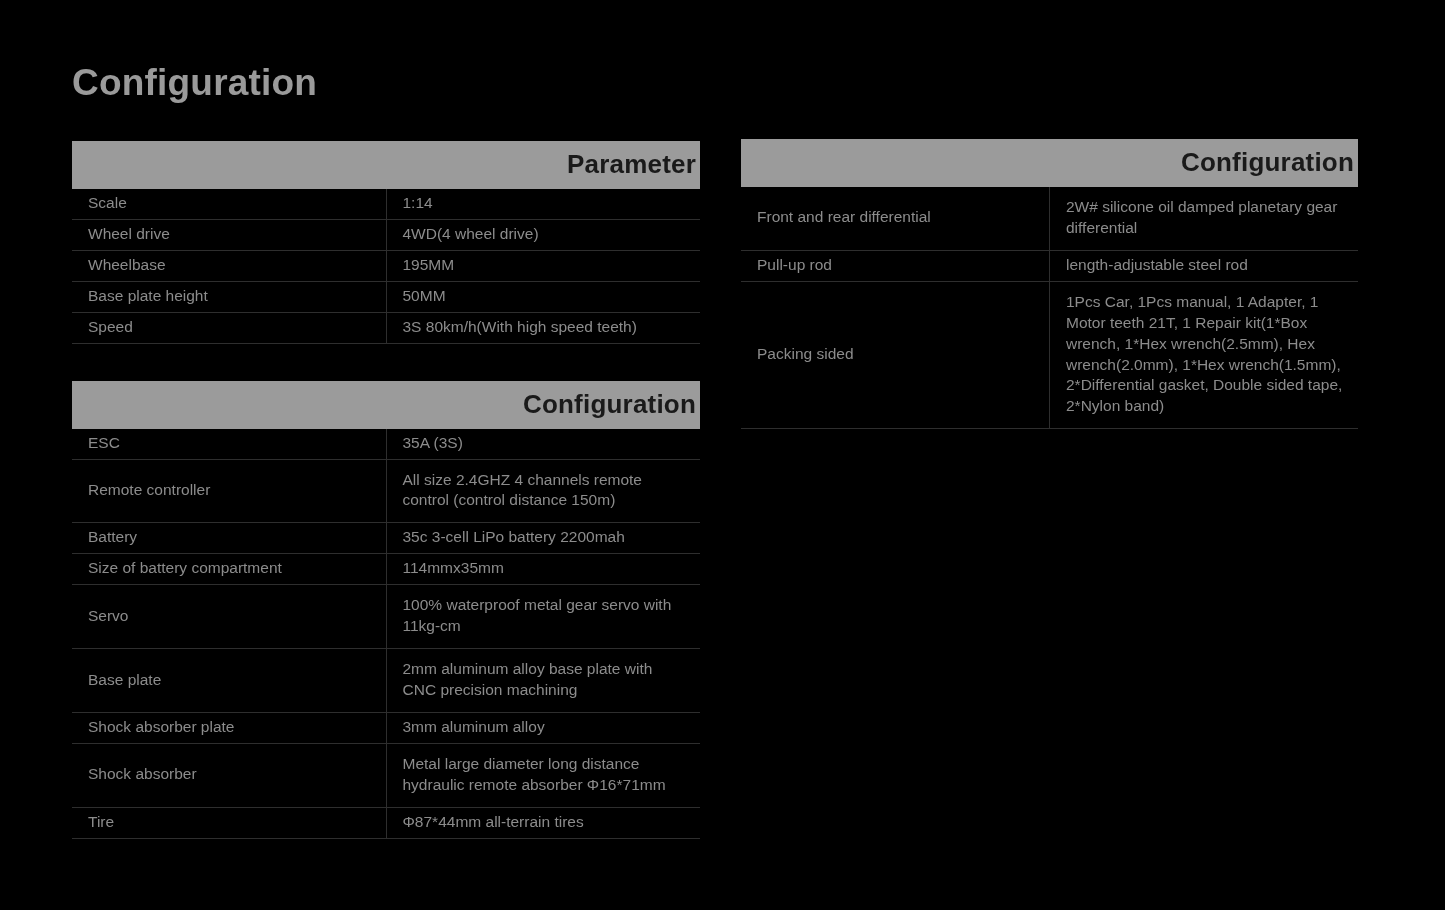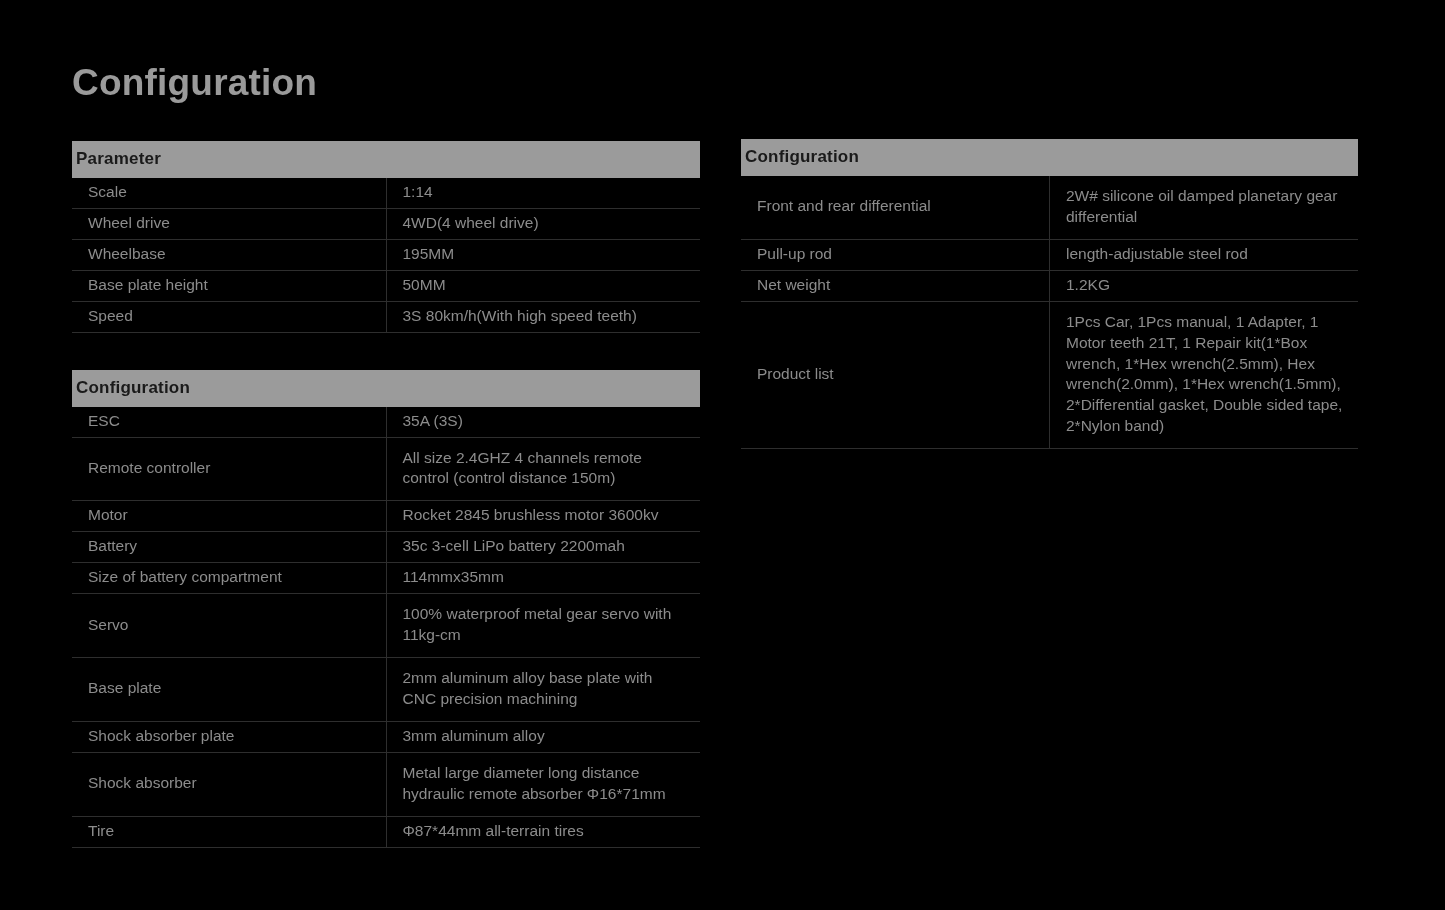--- a/index.html
+++ b/index.html
@@ -46,23 +46,23 @@
     width: 100%;
     border-collapse: collapse;
     table-layout: fixed;
   }
   .spacer-block {
     height: 37px;
   }
   .tbl-head th {
     background: #9b9b9b;
     color: #1a1a1a;
-    font-size: 17px;
+    font-size: 26px;
     font-weight: bold;
-    text-align: left;
+    text-align: right;
     padding: 8px 4px 9px 4px;
     letter-spacing: 0.2px;
   }
   .spec td {
     font-size: 15.5px;
     color: #8c8c8c;
     padding: 4px 10px 5px 16px;
     vertical-align: middle;
     border-bottom: 1px solid #2e2e2e;
     line-height: 1.35;
@@ -132,24 +132,20 @@
       <tbody>
         <tr>
           <td class="k">ESC</td>
           <td class="v">35A (3S)</td>
         </tr>
         <tr class="two-line">
           <td class="k">Remote controller</td>
           <td class="v">All size 2.4GHZ 4 channels remote control (control distance 150m)</td>
         </tr>
         <tr>
-          <td class="k">Motor</td>
-          <td class="v">Rocket 2845 brushless motor 3600kv</td>
-        </tr>
-        <tr>
           <td class="k">Battery</td>
           <td class="v">35c 3-cell LiPo  battery 2200mah</td>
         </tr>
         <tr>
           <td class="k">Size of battery compartment</td>
           <td class="v">114mmx35mm</td>
         </tr>
         <tr class="two-line">
           <td class="k">Servo</td>
           <td class="v">100% waterproof metal gear servo with 11kg-cm</td>
@@ -186,26 +182,22 @@
       </thead>
       <tbody>
         <tr class="two-line">
           <td class="k">Front and rear differential</td>
           <td class="v">2W# silicone oil damped planetary gear differential</td>
         </tr>
         <tr>
           <td class="k">Pull-up rod</td>
           <td class="v">length-adjustable steel rod</td>
         </tr>
-        <tr>
-          <td class="k">Net weight</td>
-          <td class="v">1.2KG</td>
-        </tr>
-        <tr class="two-line">
-          <td class="k">Product list</td>
+        <tr class="two-line">
+          <td class="k">Packing sided</td>
           <td class="v">1Pcs Car, 1Pcs manual, 1 Adapter, 1 Motor teeth 21T, 1 Repair kit(1*Box wrench, 1*Hex wrench(2.5mm), Hex wrench(2.0mm), 1*Hex wrench(1.5mm), 2*Differential gasket, Double sided tape, 2*Nylon band)</td>
         </tr>
       </tbody>
     </table>
 
   </div>
 
 </div>
 
 </body></html>

